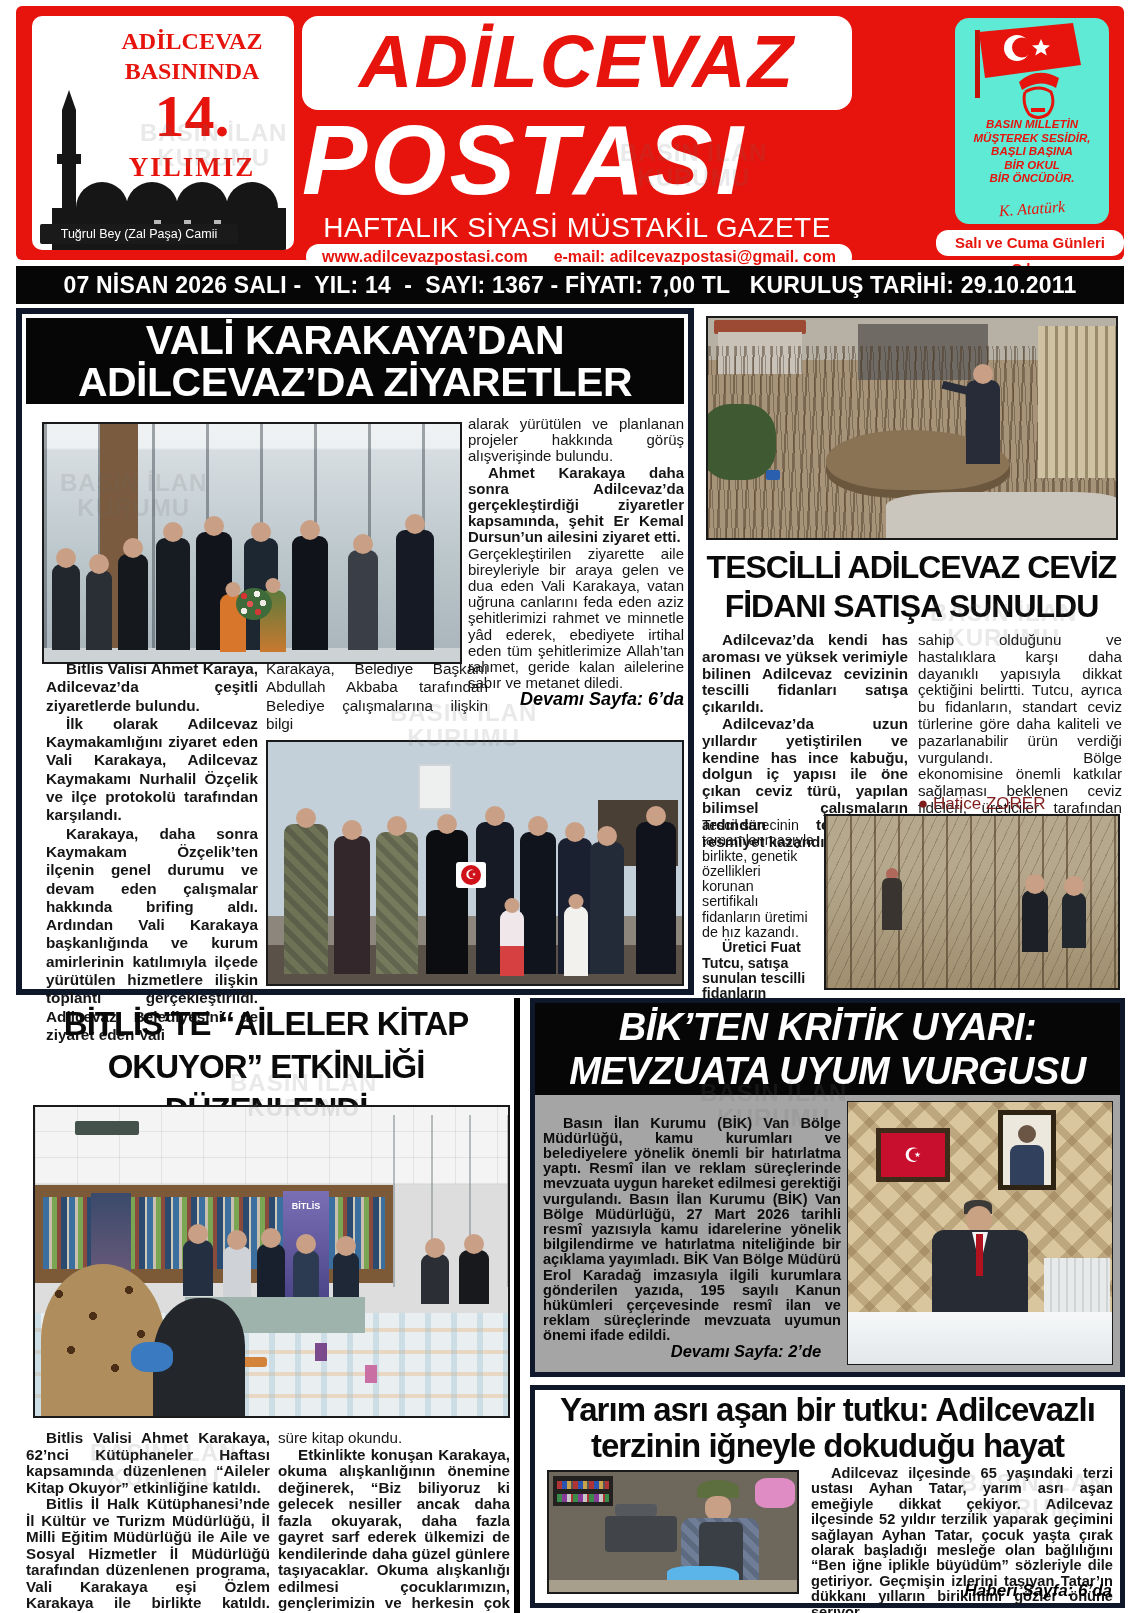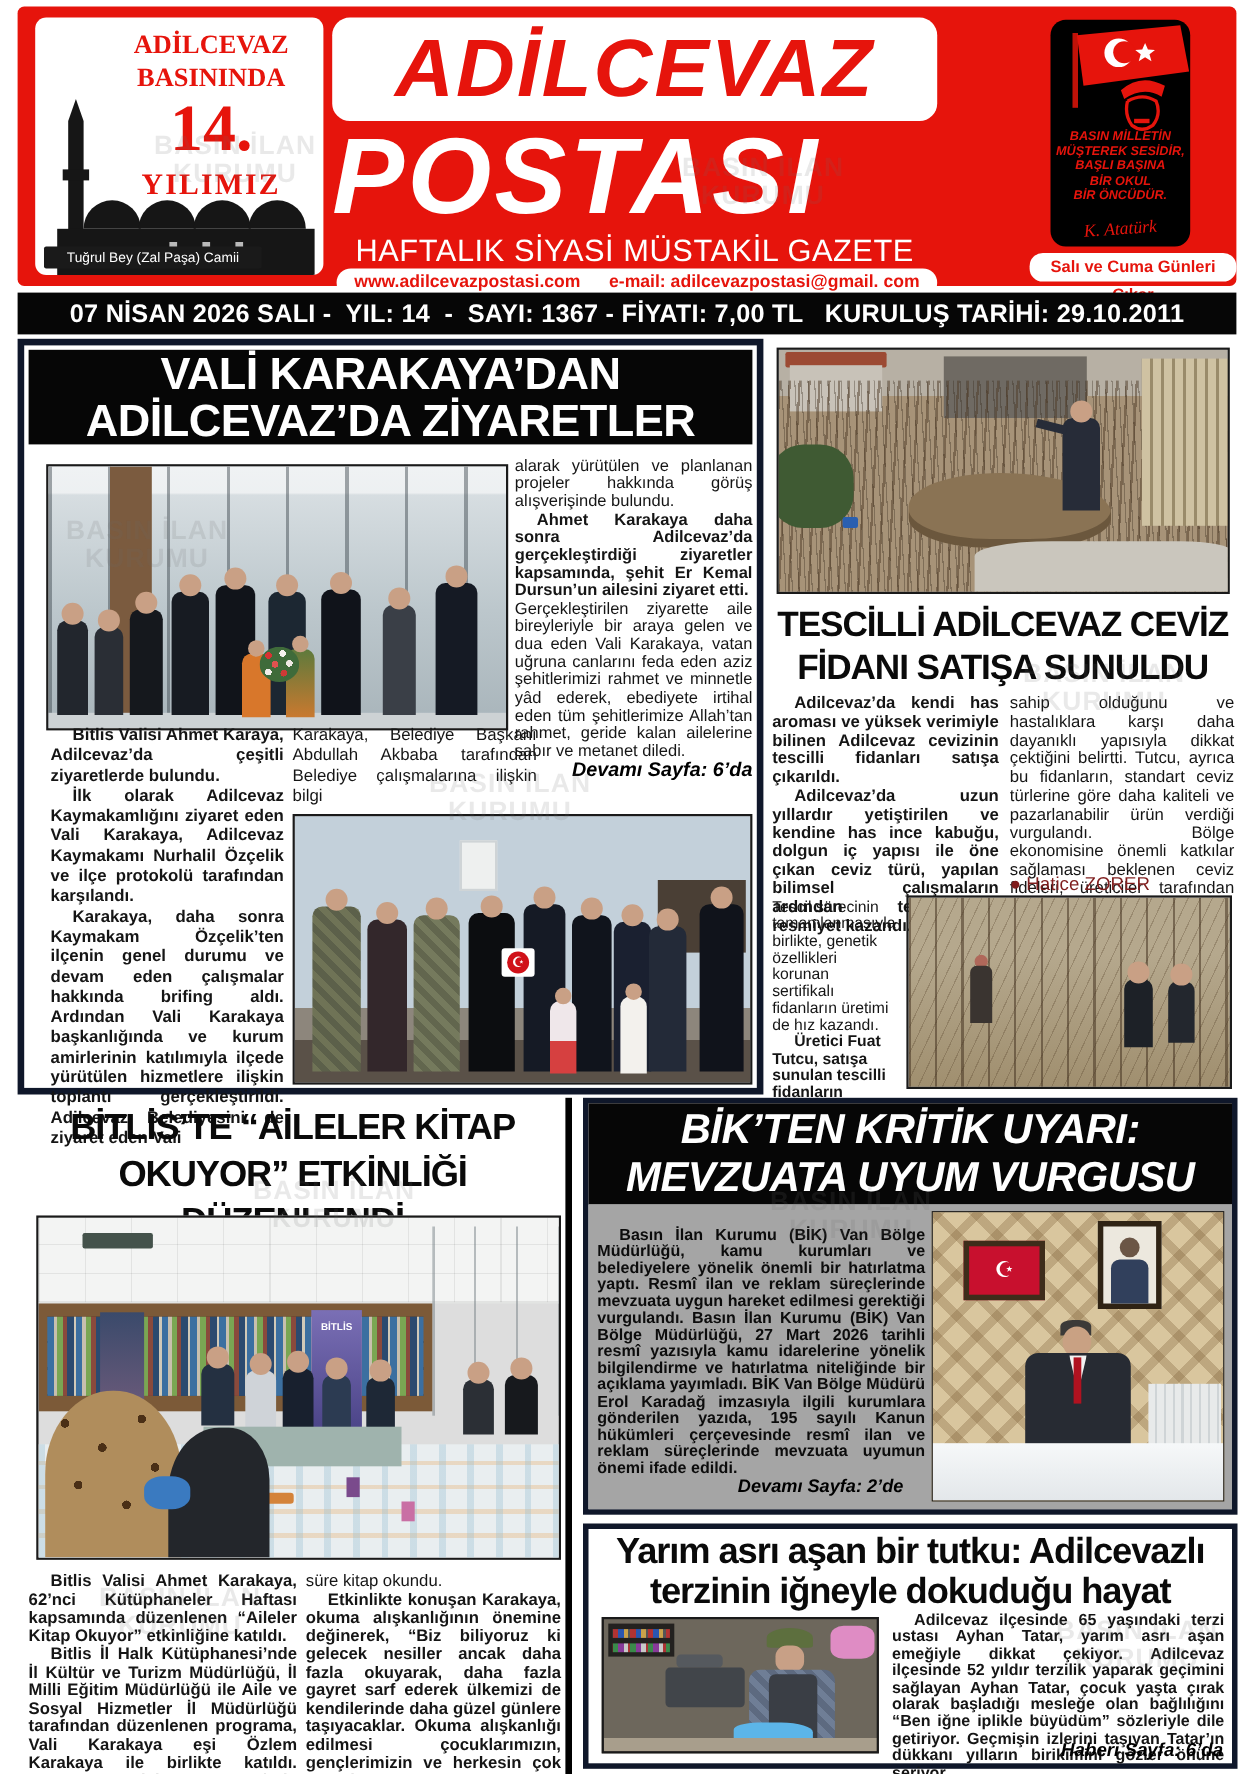--- a/index.html
+++ b/index.html
@@ -26,21 +26,21 @@
   .title-band{position:absolute;left:286px;top:10px;width:550px;height:94px;background:#fff;border-radius:16px;
               color:var(--red);font-weight:bold;font-style:italic;font-size:74px;line-height:92px;
               text-align:center;letter-spacing:2px;}
   .title-main{position:absolute;left:286px;top:102px;width:550px;height:104px;color:#fff;font-weight:bold;
               font-style:italic;font-size:98px;line-height:104px;text-align:left;letter-spacing:3px;}
   .subtitle{position:absolute;left:286px;top:206px;width:550px;color:#fff;font-weight:normal;font-size:28px;
             text-align:center;letter-spacing:.5px;}
   .contact{position:absolute;left:290px;top:238px;width:546px;height:26px;background:#fff;border-radius:13px;
            display:flex;justify-content:space-between;padding:0 16px;color:var(--red);font-weight:bold;
            font-size:16px;line-height:26px;}
-  .atabox{position:absolute;left:939px;top:12px;width:127px;height:206px;background:#000000;border-radius:14px;overflow:hidden;}
+  .atabox{position:absolute;left:939px;top:12px;width:154px;height:206px;background:#5eead4;border-radius:14px;overflow:hidden;}
   .motto{position:absolute;left:0;top:100px;width:100%;text-align:center;color:var(--red);
          font-weight:bold;font-style:italic;font-size:11.5px;line-height:13.5px;}
   .signature{position:absolute;left:0;bottom:6px;width:100%;text-align:center;color:var(--red);
              font-family:"Liberation Serif",serif;font-style:italic;font-size:16px;transform:rotate(-4deg);}
   .schedule{position:absolute;left:920px;top:224px;width:188px;height:26px;background:#fff;border-radius:12px;
             color:var(--red);font-weight:bold;font-size:15px;line-height:26px;text-align:center;}
 
   
   .datebar{position:absolute;left:16px;top:266px;width:1108px;height:38px;background:#060606;color:#fff;
            font-weight:bold;font-size:23px;line-height:38px;text-align:center;white-space:pre;letter-spacing:.2px;}

